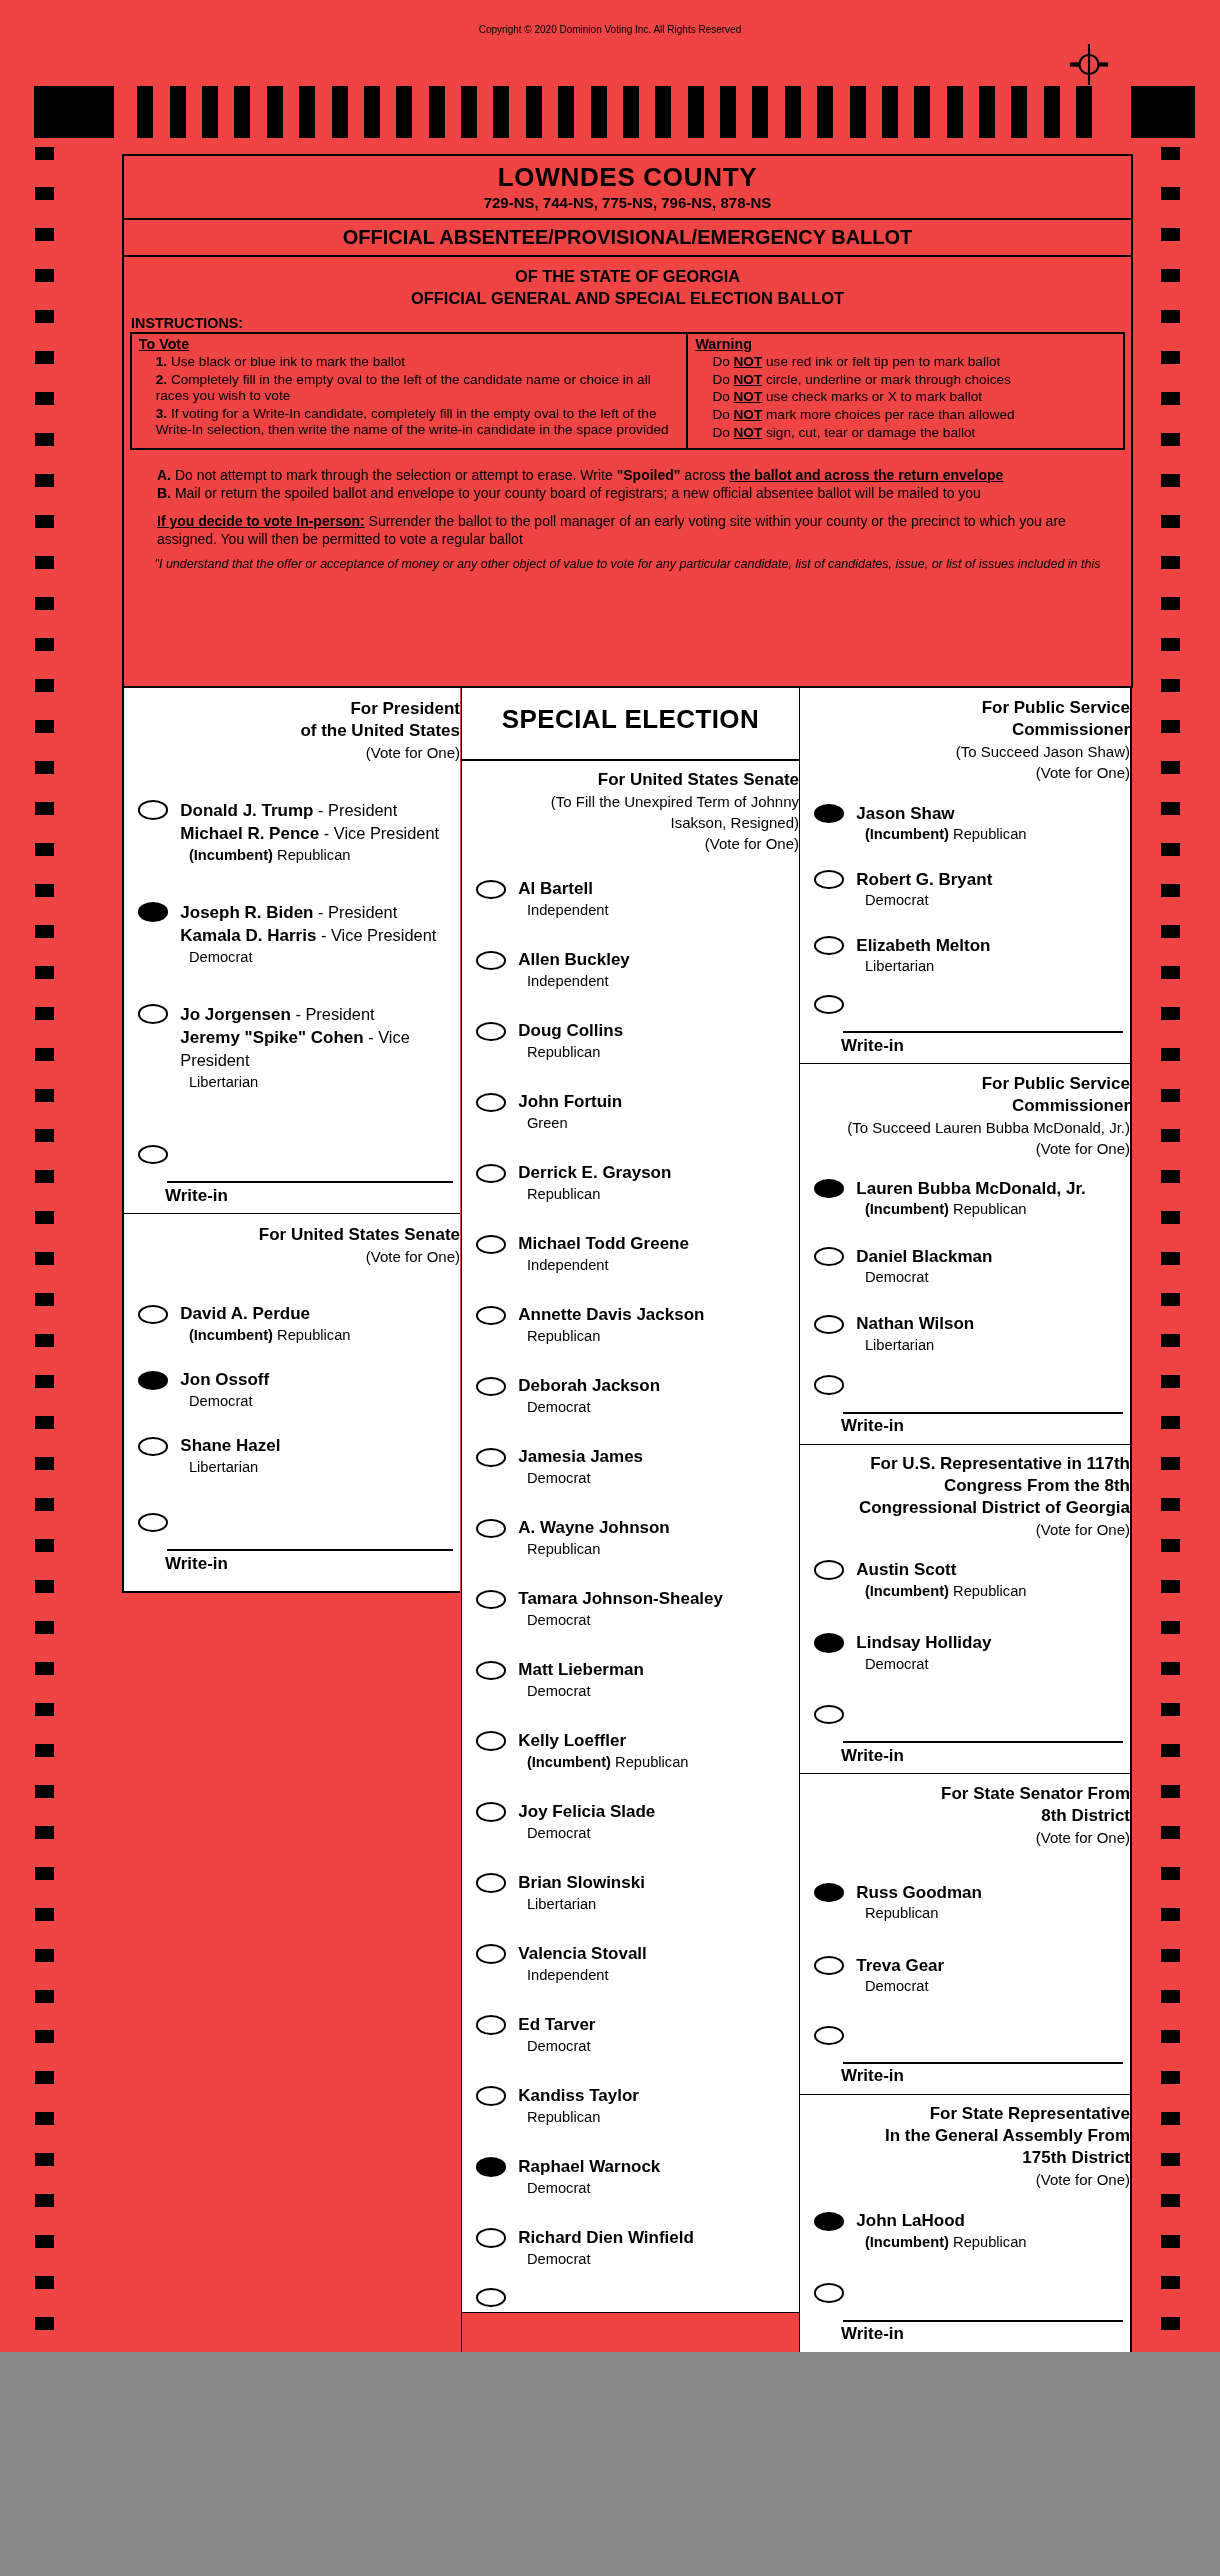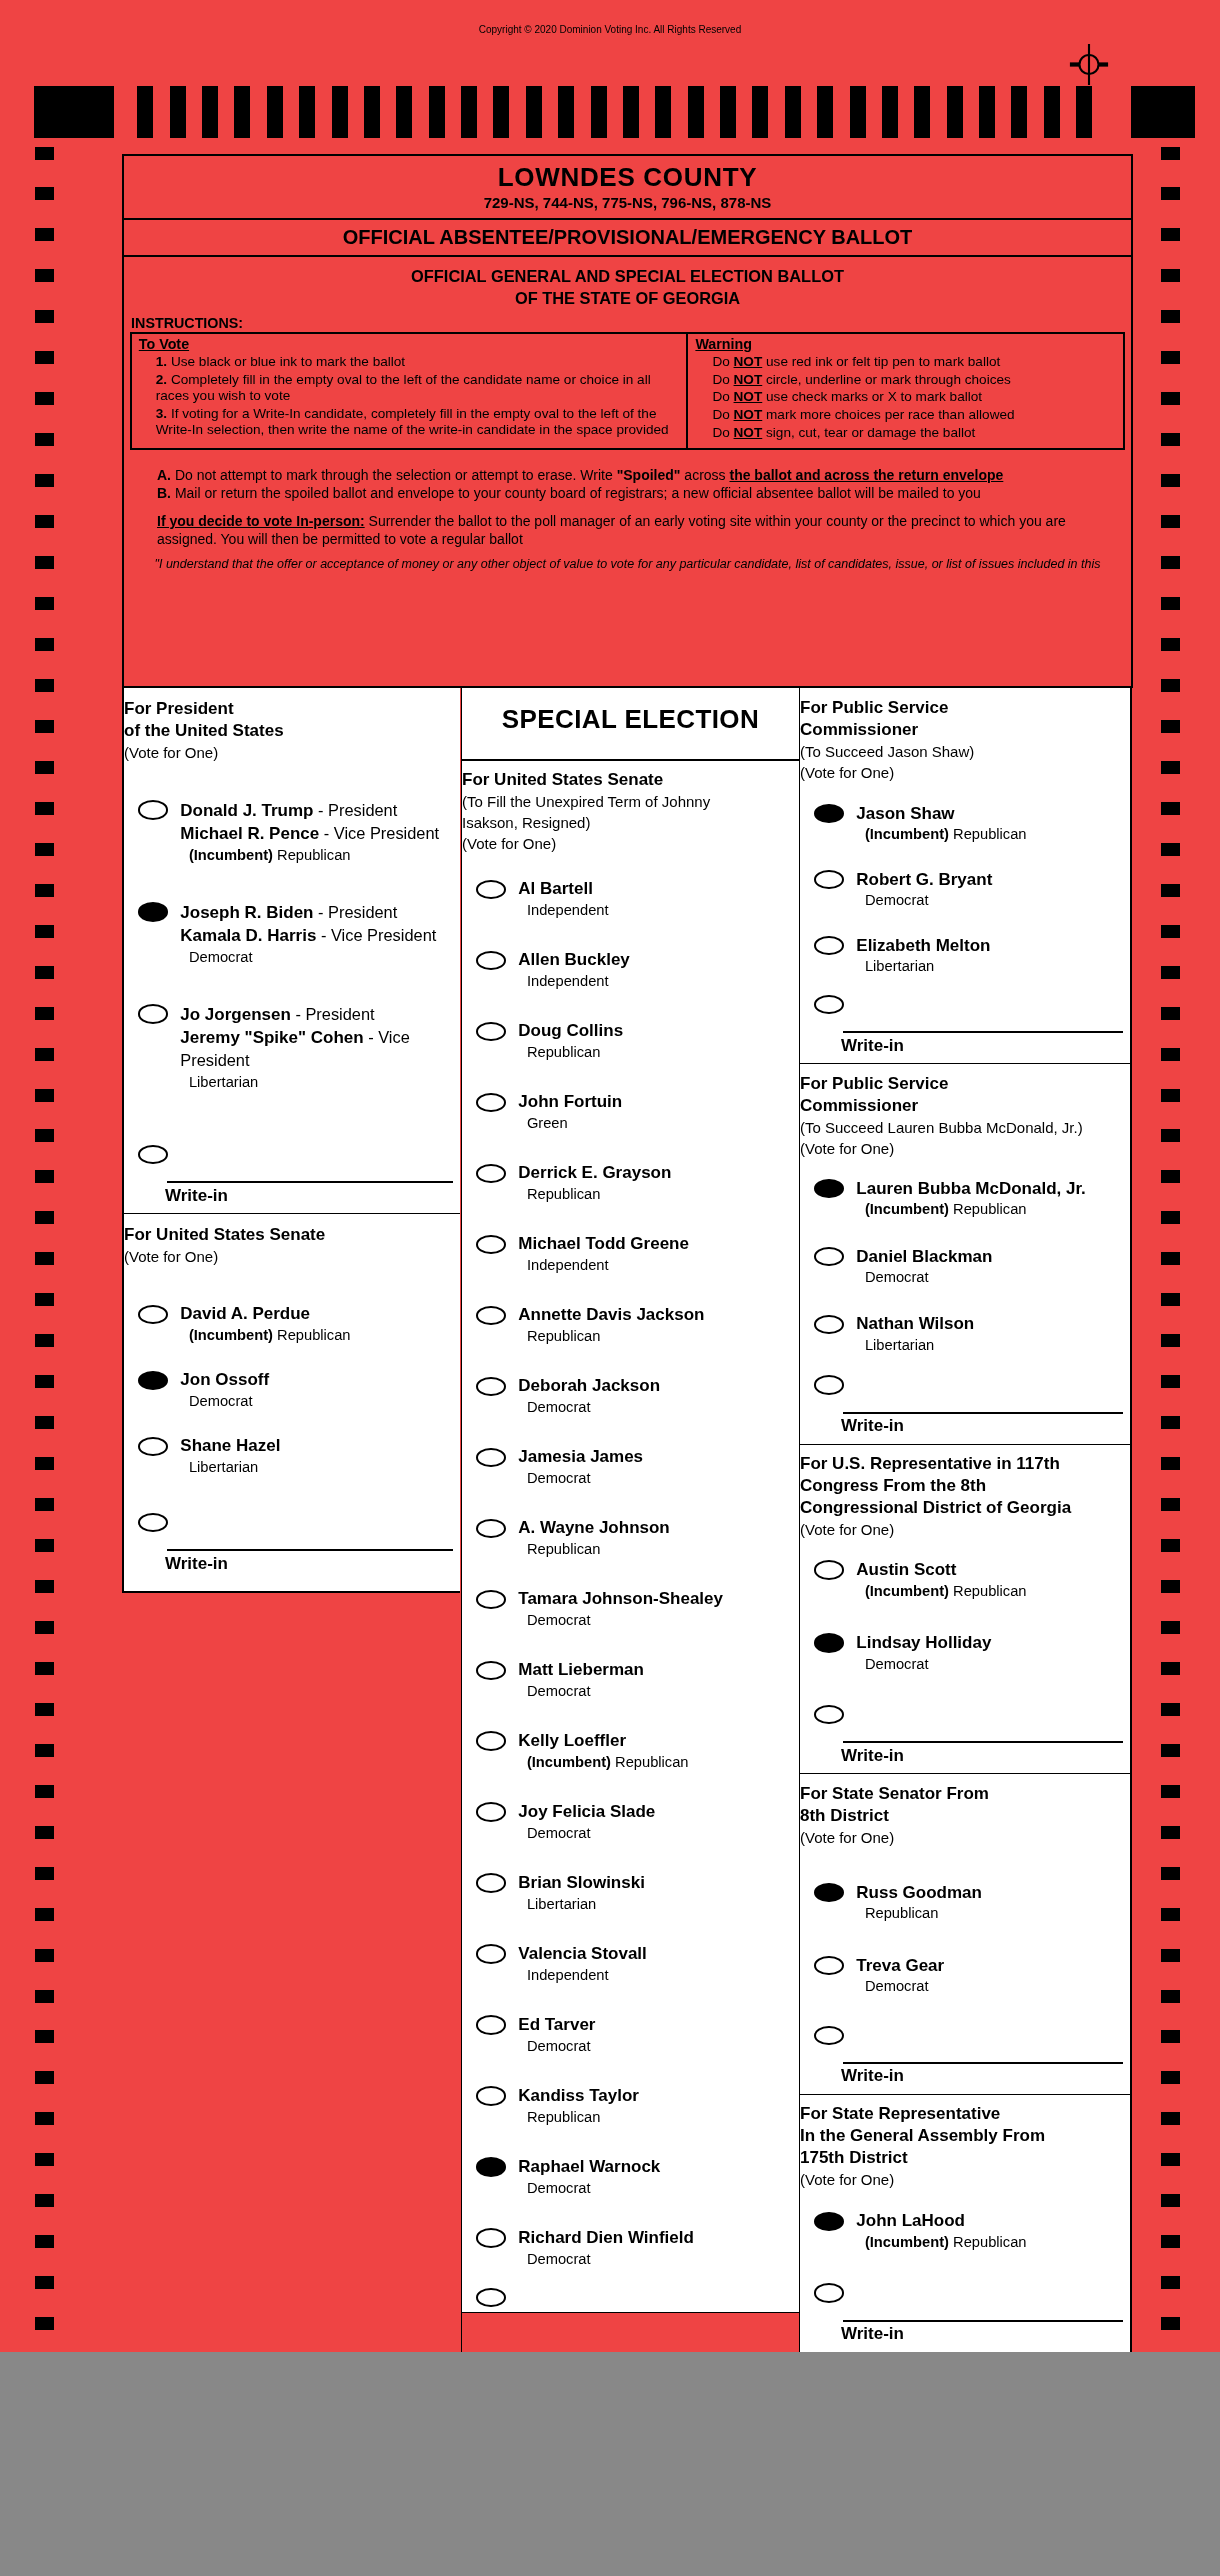--- a/index.html
+++ b/index.html
@@ -28,21 +28,21 @@
   .felony{margin-top:8.6px;text-align:center;font-style:italic;font-size:12.5px;line-height:15.7px}
   
   .col{position:absolute;top:688px;background:#fff;overflow:hidden}
   .col-left{left:122px;width:336px;height:903px;border-left:2.1px solid #000;border-bottom:2.1px solid #000}
   .col-mid{left:461px;width:337px;height:1624px;border-left:1.4px solid #000;border-bottom:1.4px solid #000}
   .col-right{left:799px;width:330px;height:1683px;border-left:1.4px solid #000;border-right:2.1px solid #000;border-bottom:2.1px solid #000}
   .mid-ext{position:absolute;left:461px;top:2312px;height:79px;width:0;border-left:1.4px solid #000}
   .col-banner{text-align:center;font-size:26px;font-weight:bold;padding-top:15.7px;letter-spacing:0.4px}
   .banner-divider{border-top:2.1px solid #000;margin-top:24px}
   .race-sep{border-top:1.4px solid #000;margin-top:7.1px}
-  .race-header{padding-top:8.6px;text-align:left}
+  .race-header{padding-top:8.6px;text-align:right}
   .col-left .race-header{padding-top:10px}
   .race-title{font-size:17px;font-weight:bold;line-height:22px}
   .race-sub{font-size:15px;line-height:21px}
   .cand{display:flex;margin-top:27px}
   .oval{width:30px;height:19.3px;border:2.1px solid #000;border-radius:50%;box-sizing:border-box;flex:none;background:#fff;margin-left:14.3px}
   .oval.filled{background:#000}
   .cand .oval{margin-top:1.4px}
   .cand-text{margin-left:12px;padding-right:2.9px;text-align:left}
   .cand-name{font-size:17px;line-height:22px}
   .cand-name .sfx{font-size:16.4px;font-weight:normal}
@@ -92,22 +92,22 @@
     <rect x="42" y="26" width="13" height="6" fill="#000"></rect>
   </svg>
 
   <div class="hdrbox">
     <div class="county-sec">
       <div class="county-name">LOWNDES COUNTY</div>
       <div class="precincts">729-NS, 744-NS, 775-NS, 796-NS, 878-NS</div>
     </div>
     <div class="type-bar">OFFICIAL ABSENTEE/PROVISIONAL/EMERGENCY BALLOT</div>
     <div class="title-sec">
+      <div>OF THE STATE OF GEORGIA</div>
       <div>OFFICIAL GENERAL AND SPECIAL ELECTION BALLOT</div>
-      <div>OF THE STATE OF GEORGIA</div>
     </div>
     <div class="instr-label">INSTRUCTIONS:</div>
     <div class="instr-wrap">
       <div class="tovote">
         <div class="box-title">To Vote</div>
         <div id="tovote-items">
             <div class="instr-item"><span style="font-weight: bold;">1.</span><span> Use black or blue ink to mark the ballot</span></div>
             <div class="instr-item"><span style="font-weight: bold;">2.</span><span> Completely fill in the empty oval to the left of the candidate name or choice in all races you wish to vote</span></div>
             <div class="instr-item"><span style="font-weight: bold;">3.</span><span> If voting for a Write-In candidate, completely fill in the empty oval to the left of the Write-In selection, then write the name of the write-in candidate in the space provided</span></div>
           </div>

